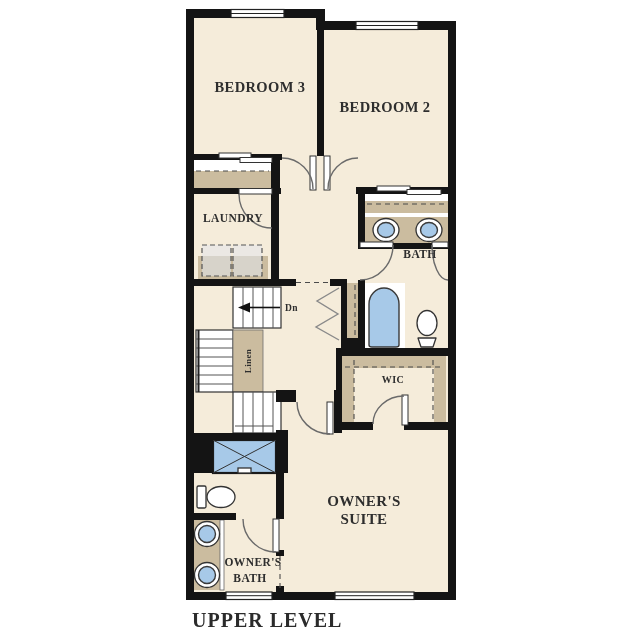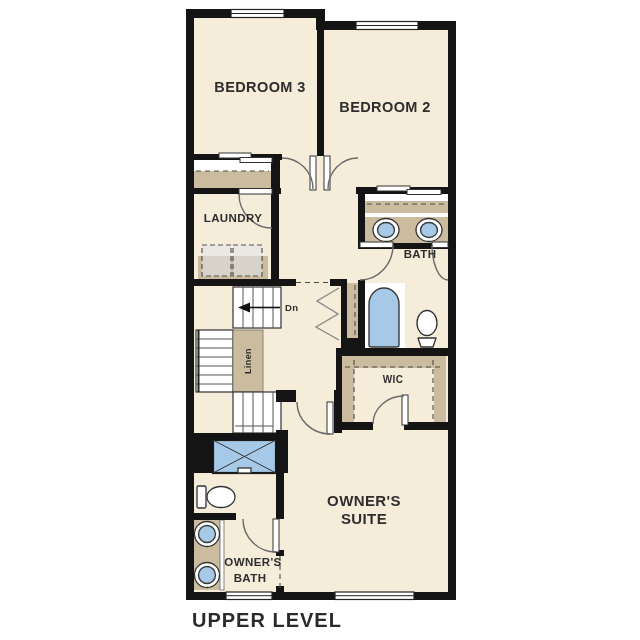--- a/index.html
+++ b/index.html
@@ -1,17 +1,17 @@
 <!DOCTYPE html>
 <html><head>
 <meta charset="utf-8">
 <style>
   html,body{margin:0;padding:0;background:#ffffff;}
   .page{position:relative;width:508px;height:640px;background:#ffffff;overflow:hidden;
-        font-family:Liberation Sans, sans-serif;}
+        font-family:Liberation Serif, serif;}
   svg{display:block;}
   .wall{fill:#141414;stroke:none;}
   .floor{fill:#f5ecda;stroke:none;}
   .whitearea{fill:#ffffff;stroke:none;}
   .tan{fill:#cbbc9f;stroke:#6e6e6e;stroke-width:.8;}
   .tan-nostroke{fill:#cbbc9f;stroke:none;}
   .blue{fill:#a7c9e8;stroke:#3a3a3a;stroke-width:1.4;}
   .fixwhite{fill:#ffffff;stroke:#333333;stroke-width:1.3;}
   .leaf{fill:#ffffff;stroke:#333333;stroke-width:1;}
   .win{fill:#ffffff;stroke:#222222;stroke-width:1.2;}

